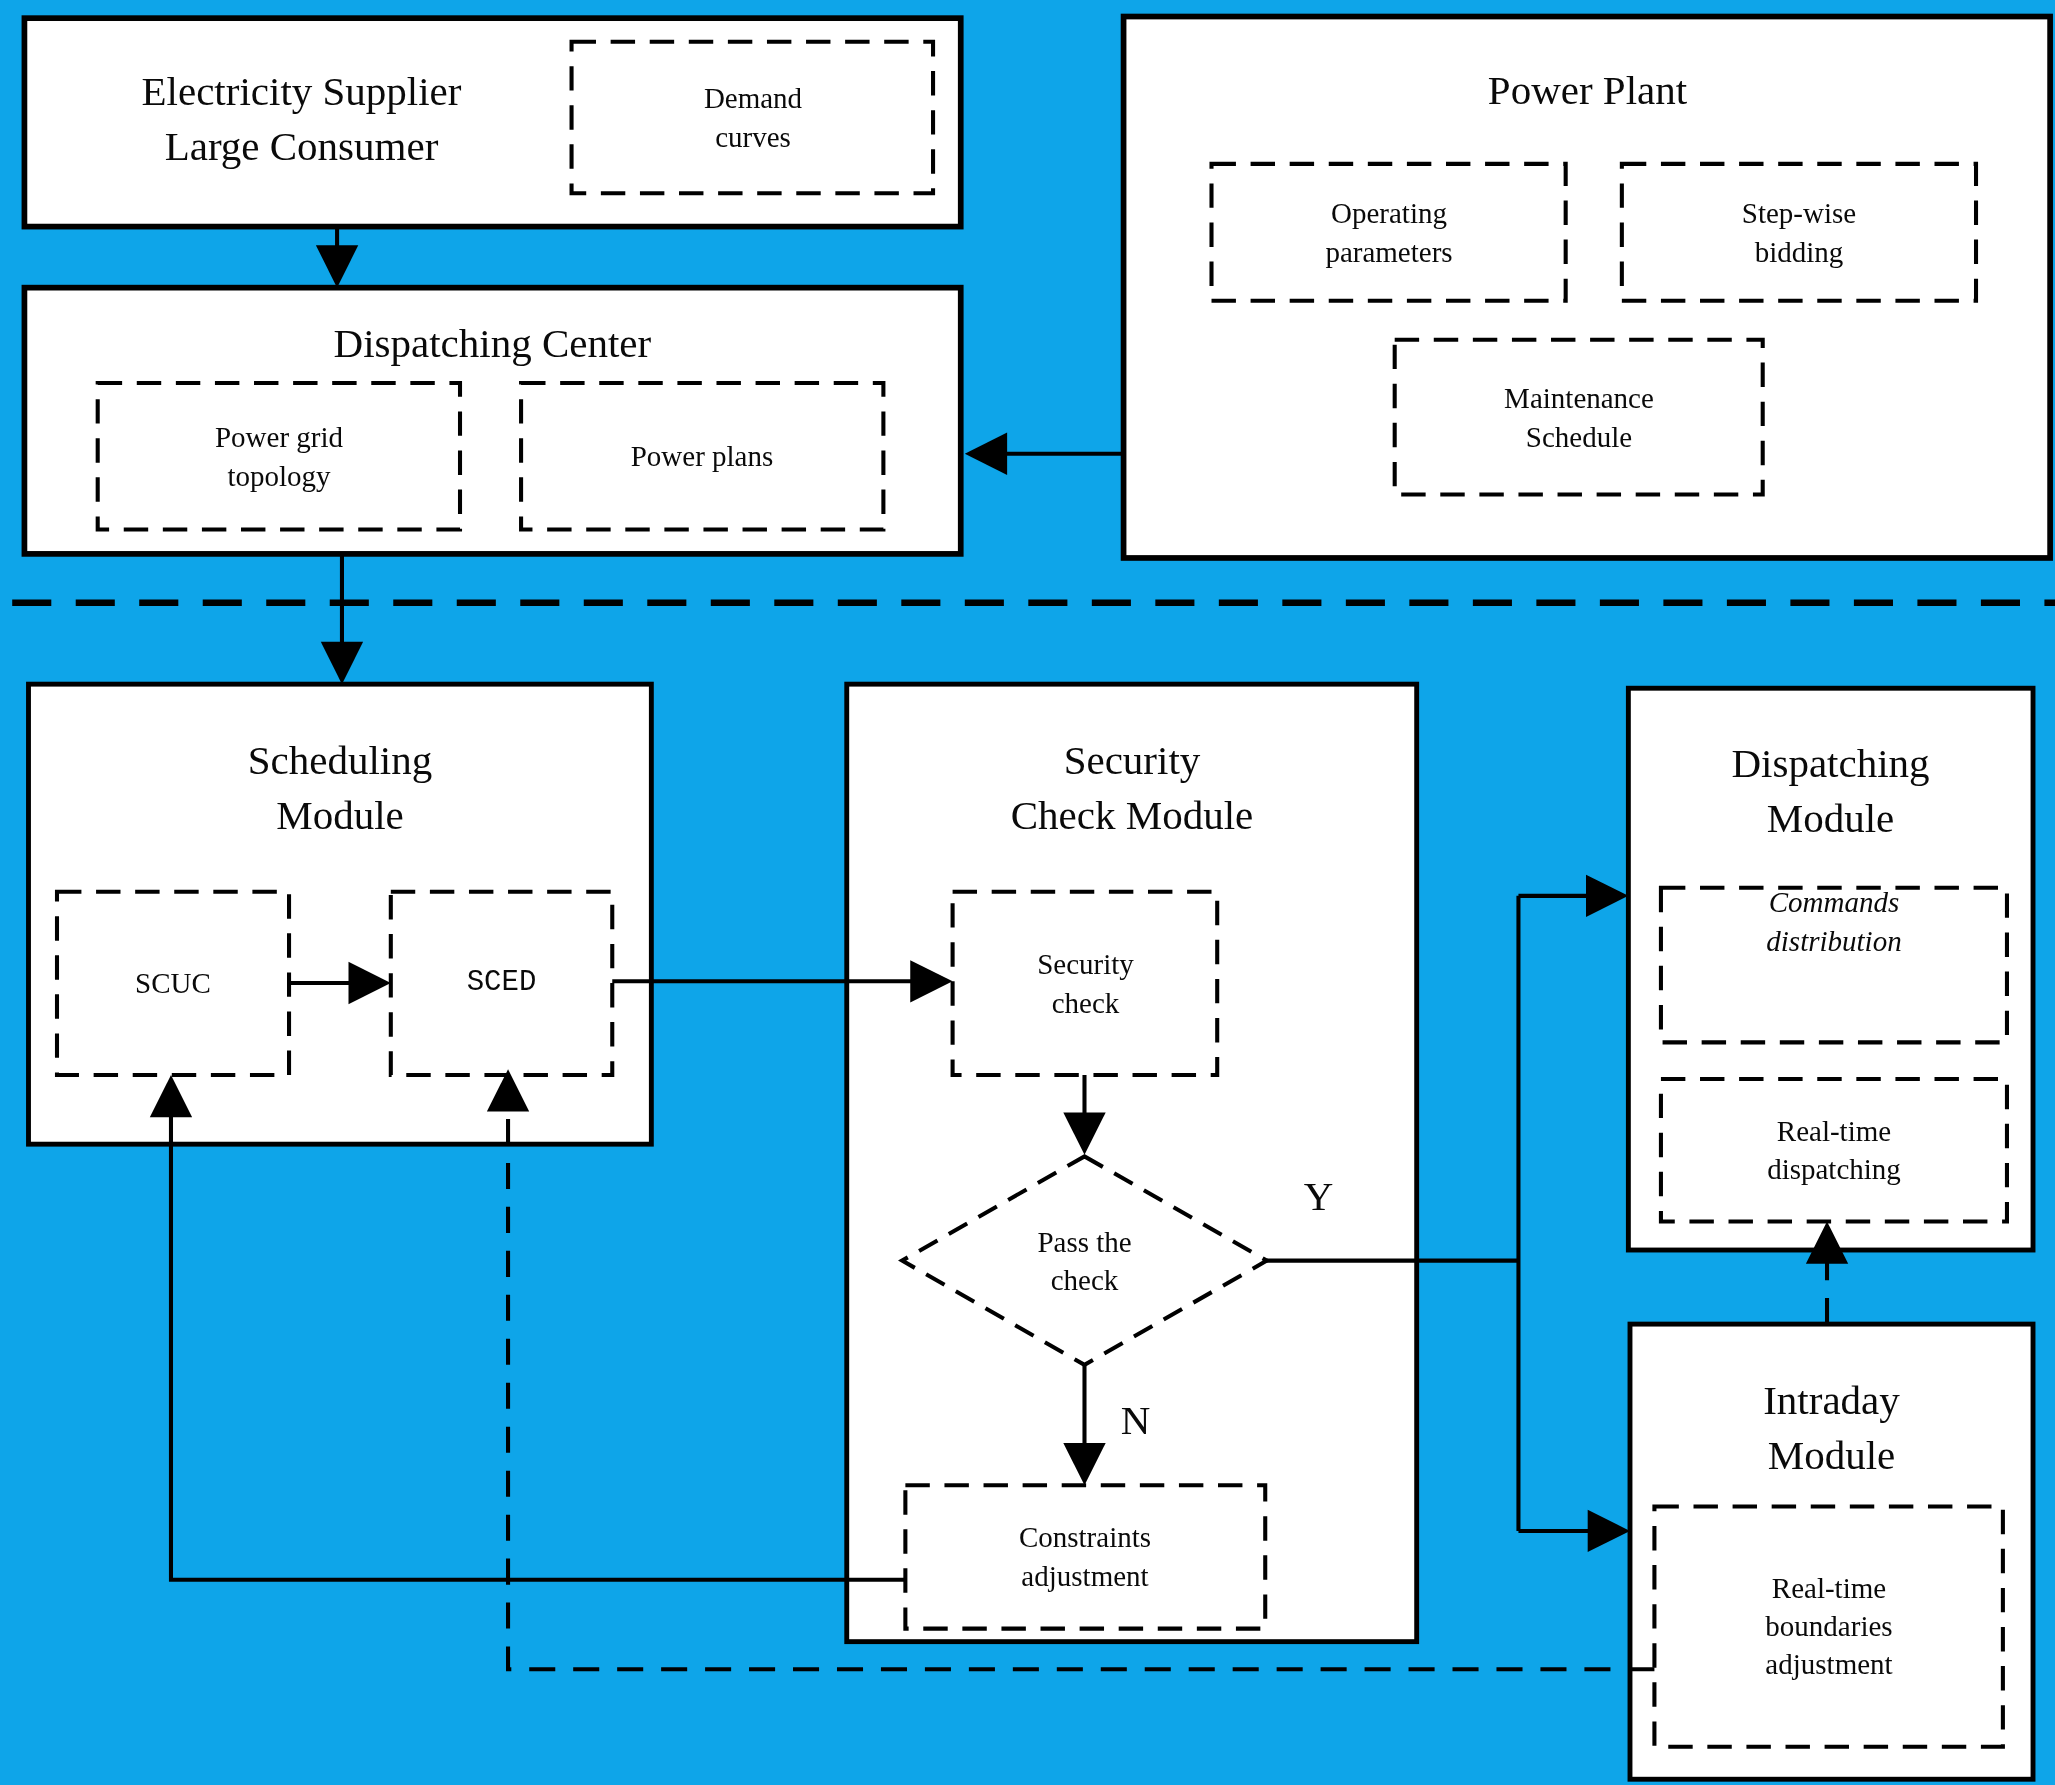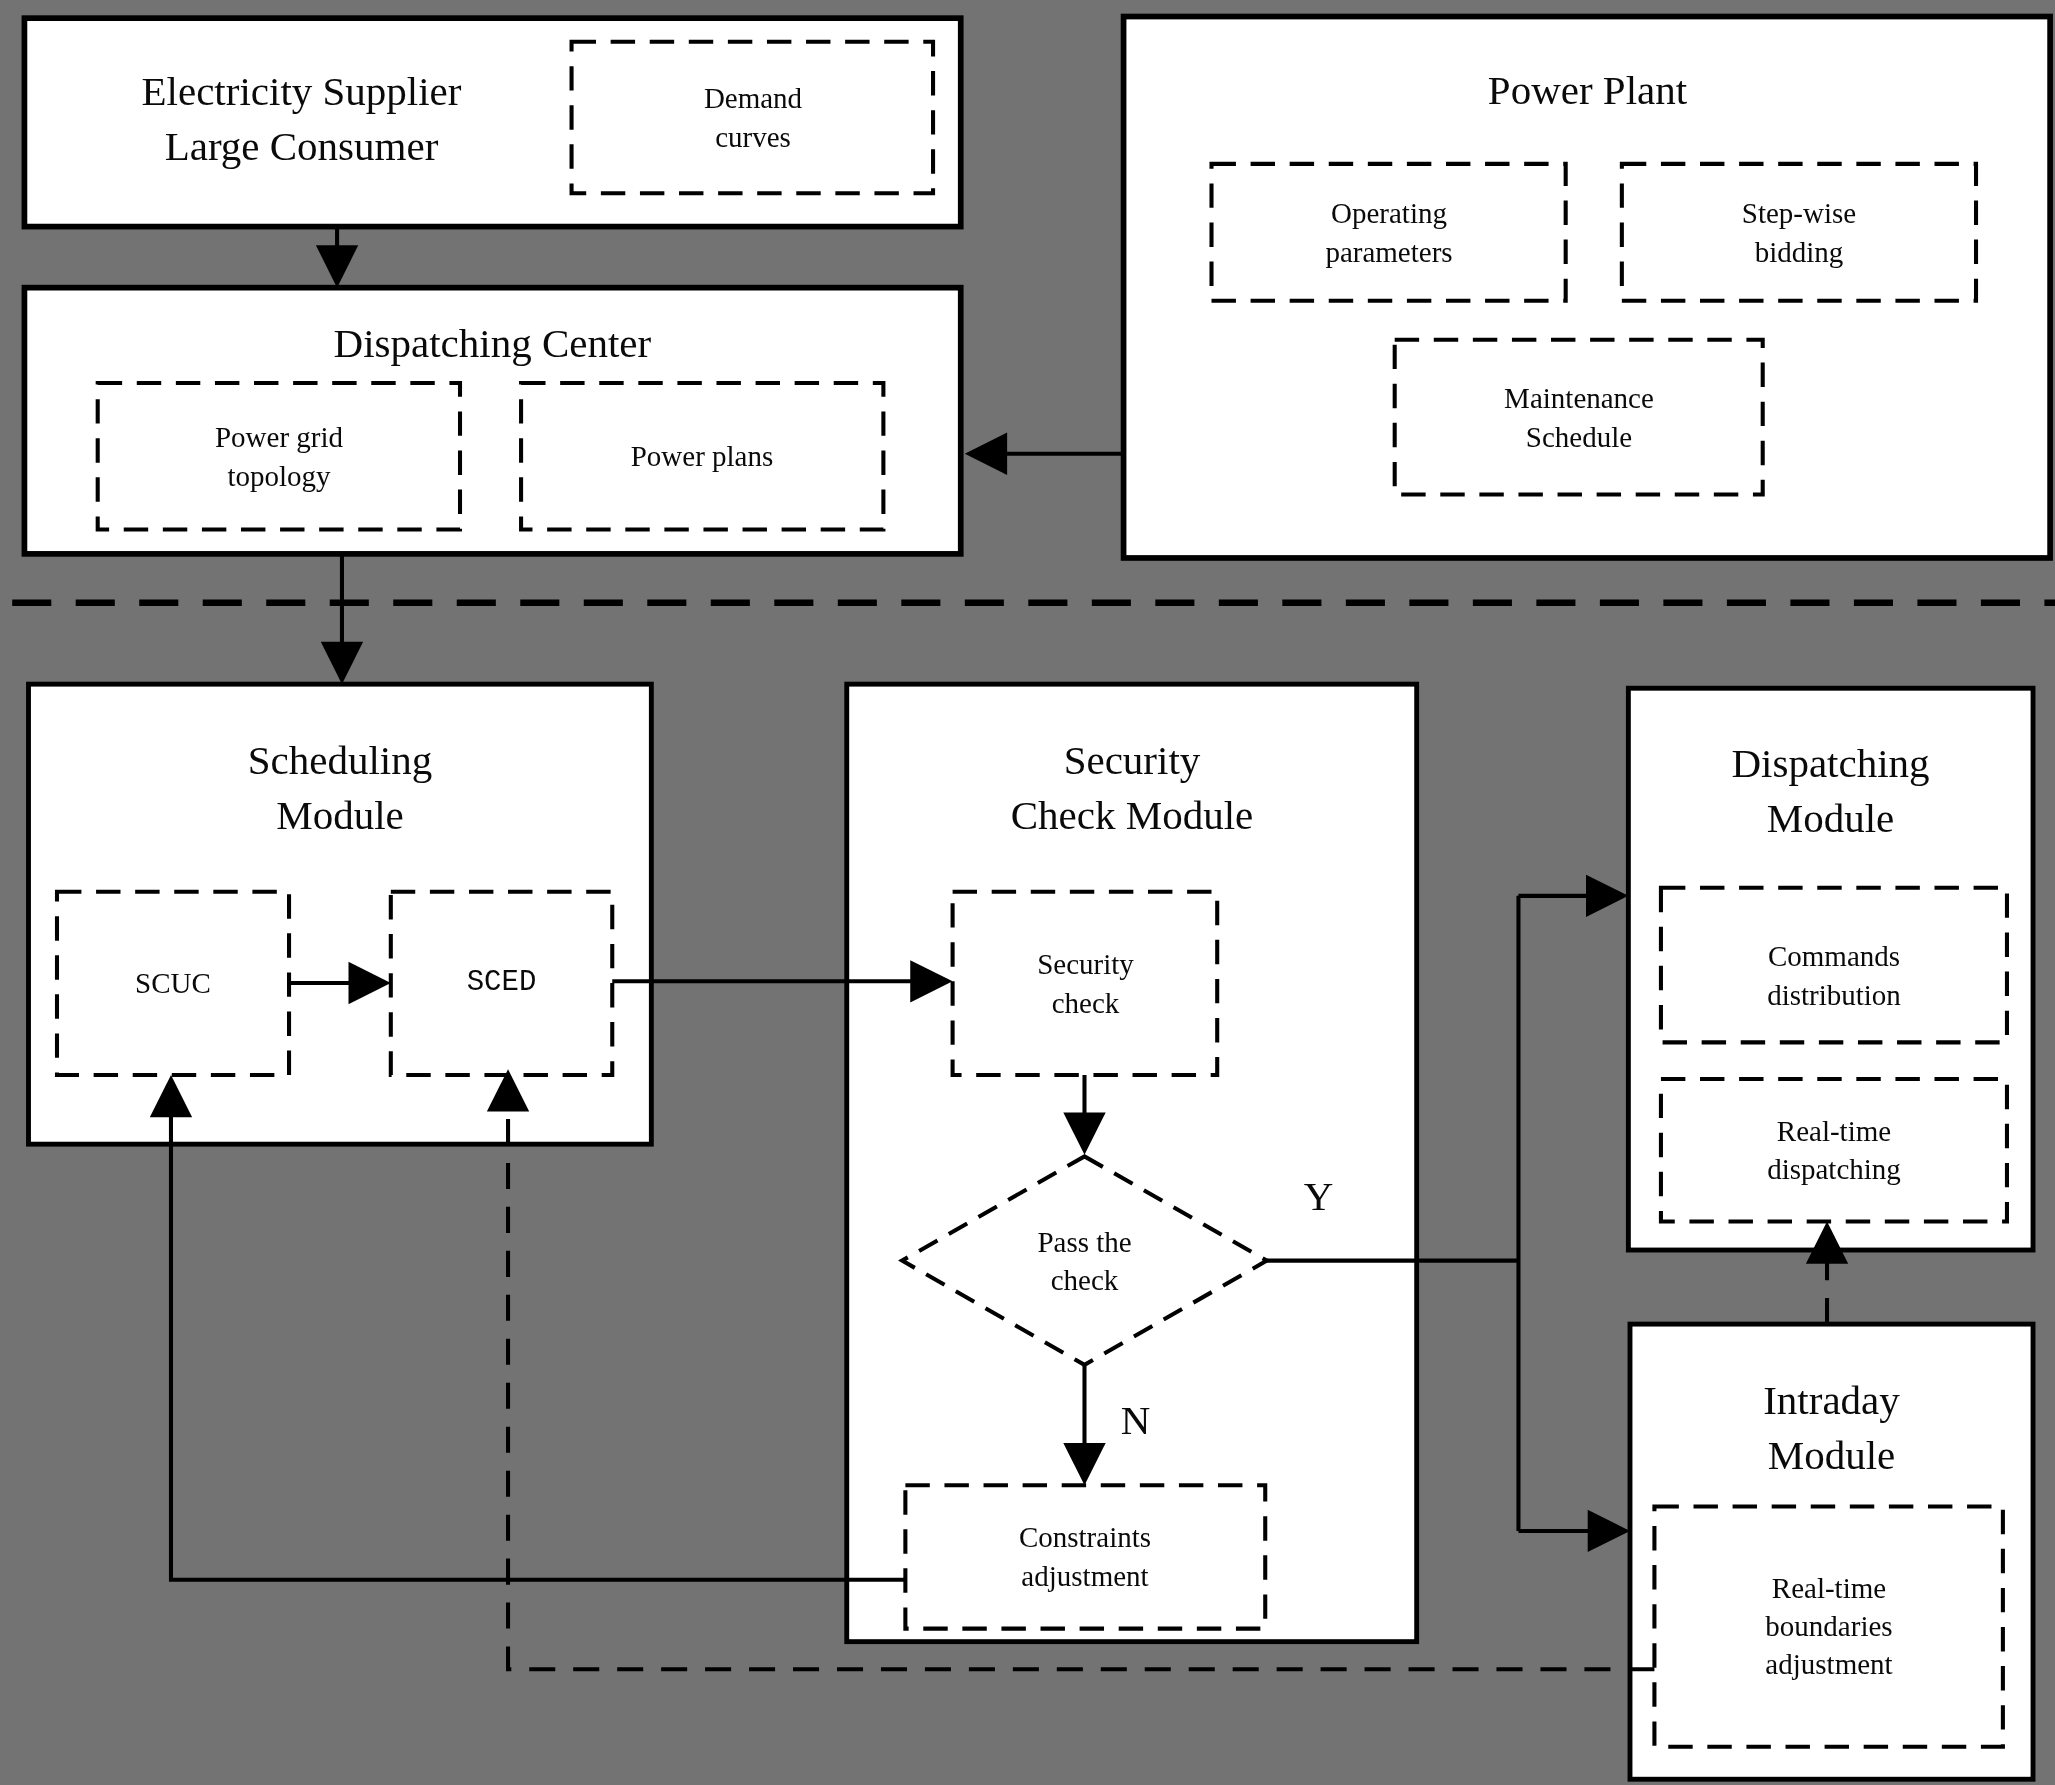--- a/index.html
+++ b/index.html
@@ -1,20 +1,20 @@
 <!DOCTYPE html>
 <html style="font-size:13px"><head>
 <meta charset="utf-8">
 <style>
   html,body{margin:0;padding:0;background:#ffffff;}
   .stage{
     position:relative;
     width:2055px;
     height:1786px;
-    background:#737373;
+    background:#0ea5e9;
     font-family:"Liberation Serif", serif;
     overflow:hidden;
   }
   .stage svg{position:absolute;left:0;top:0;}
   .lbl{
     position:absolute;
     display:flex;
     align-items:center;
     justify-content:center;
     text-align:center;
@@ -128,21 +128,21 @@
   <div class="lbl" style="left:936px;top:1172px;width:297px;height:178px;font-family:Liberation Serif, serif;">Pass the
 check</div>
   <div class="lbl" style="left:905px;top:1485px;width:360px;height:143px;">Constraints
 adjustment</div>
 
   <div class="lbl edge" style="left:1282px;top:1160px;width:73px;height:73px;">Y</div>
   <div class="lbl edge" style="left:1099px;top:1384px;width:73px;height:73px;">N</div>
 
   <div class="lbl big" style="left:1628px;top:715px;width:405px;height:151px;">Dispatching
 Module</div>
-  <div class="lbl" style="left:1661px;top:898px;width:346px;height:155px;">Commands
+  <div class="lbl" style="left:1661px;top:844px;width:346px;height:155px;font-style:italic;">Commands
 distribution</div>
   <div class="lbl" style="left:1661px;top:1079px;width:346px;height:142px;">Real-time
 dispatching</div>
 
   <div class="lbl big" style="left:1630px;top:1352px;width:403px;height:151px;">Intraday
 Module</div>
   <div class="lbl" style="left:1655px;top:1506px;width:348px;height:240px;">Real-time
 boundaries
 adjustment</div>
 

